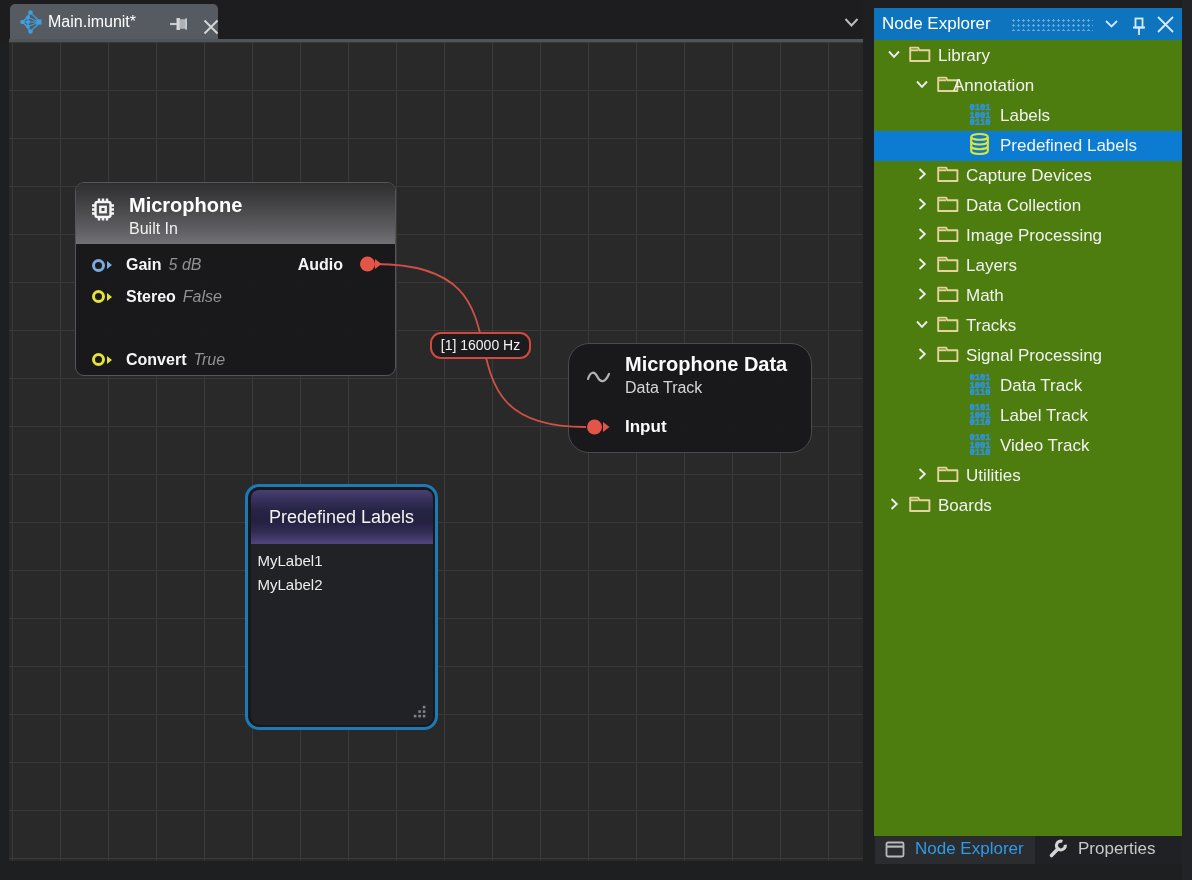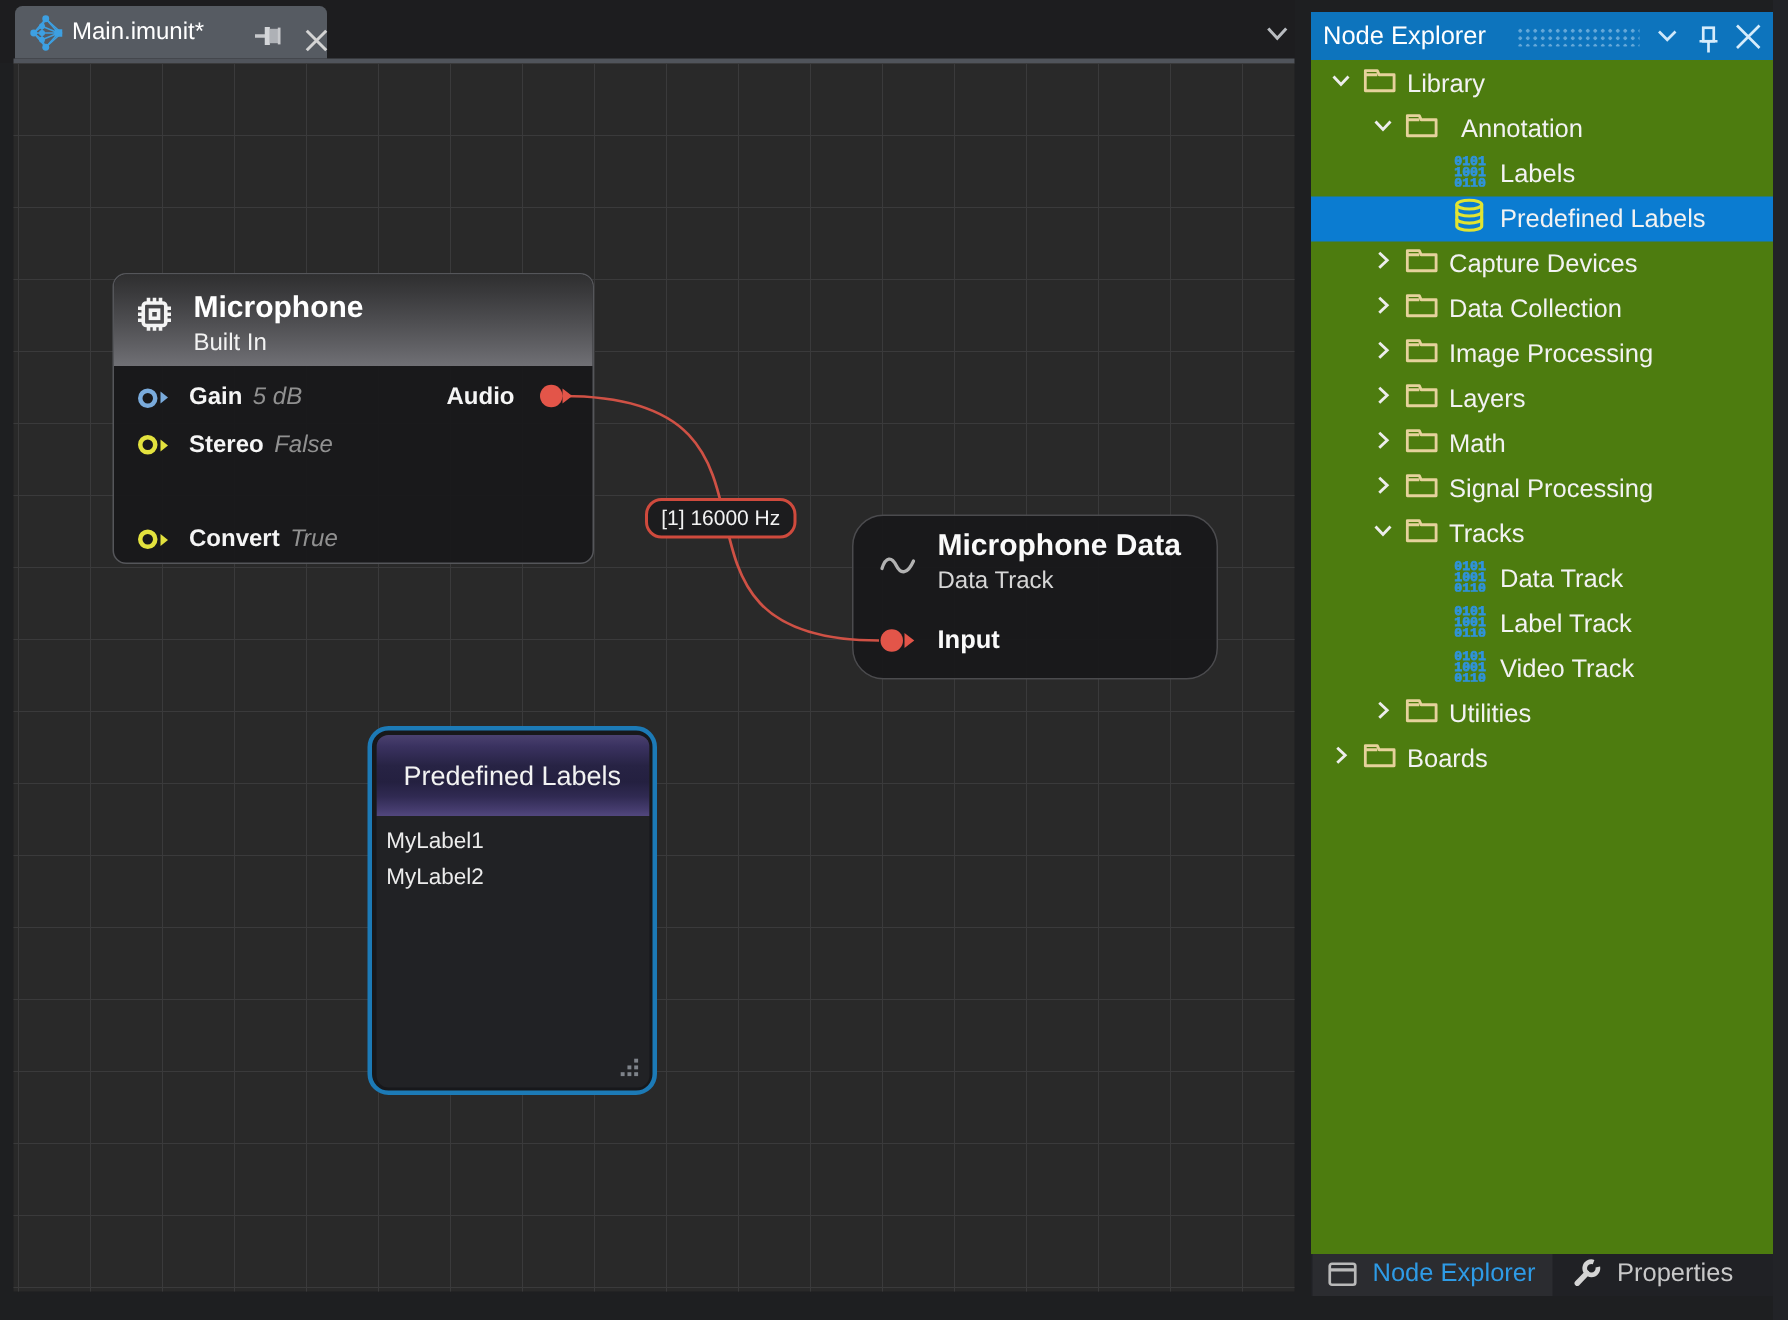--- a/index.html
+++ b/index.html
@@ -223,21 +223,21 @@
       <div class="trow">
         <span class="chev" style="left:41px;"><svg width="14" height="14" viewBox="0 0 14 14">
             <path d="M2,4.5 L7,9.8 L12,4.5" stroke="#ededed" stroke-width="1.9" fill="none"></path>
           </svg></span>
         <span class="ticon" style="left:63px;"><svg width="22" height="18" viewBox="0 0 22 18">
             <g stroke="#e6d29c" stroke-width="1.9" fill="none" stroke-linejoin="round">
               <path d="M1.2,16 L1.2,2.6 L9.2,2.6 L10.4,5.3 L20.4,5.3 L20.4,16 Z"></path>
               <path d="M1.2,5.3 L9.2,5.3"></path>
             </g>
           </svg></span>
-        <span class="ttxt" style="left:100px;">Annotation</span>
+        <span class="ttxt" style="left:79px;">Annotation</span>
       </div>
       <div class="trow">
         <span class="ticon" style="left:95px;"><svg width="23" height="22" viewBox="0 0 23 22">
             <g fill="#2f93dd" stroke="#2f93dd" stroke-width="0.5" font-family="Liberation Mono, monospace" font-size="8.8" font-weight="bold">
               <text x="0.5" y="7.2">0101</text>
               <text x="0.5" y="14.6">1001</text>
               <text x="0.5" y="22">0110</text>
             </g>
           </svg></span>
         <span class="ttxt" style="left:126px;">Labels</span>
@@ -309,41 +309,41 @@
         <span class="ticon" style="left:63px;"><svg width="22" height="18" viewBox="0 0 22 18">
             <g stroke="#e6d29c" stroke-width="1.9" fill="none" stroke-linejoin="round">
               <path d="M1.2,16 L1.2,2.6 L9.2,2.6 L10.4,5.3 L20.4,5.3 L20.4,16 Z"></path>
               <path d="M1.2,5.3 L9.2,5.3"></path>
             </g>
           </svg></span>
         <span class="ttxt" style="left:92px;">Math</span>
       </div>
       <div class="trow">
         <span class="chev" style="left:41px;"><svg width="14" height="14" viewBox="0 0 14 14">
+            <path d="M2,4.5 L7,9.8 L12,4.5" stroke="#ededed" stroke-width="1.9" fill="none"></path>
+          </svg></span>
+        <span class="ticon" style="left:63px;"><svg width="22" height="18" viewBox="0 0 22 18">
+            <g stroke="#e6d29c" stroke-width="1.9" fill="none" stroke-linejoin="round">
+              <path d="M1.2,16 L1.2,2.6 L9.2,2.6 L10.4,5.3 L20.4,5.3 L20.4,16 Z"></path>
+              <path d="M1.2,5.3 L9.2,5.3"></path>
+            </g>
+          </svg></span>
+        <span class="ttxt" style="left:92px;">Tracks</span>
+      </div>
+      <div class="trow">
+        <span class="chev" style="left:41px;"><svg width="14" height="14" viewBox="0 0 14 14">
             <path d="M4.5,2 L9.8,7 L4.5,12" stroke="#ededed" stroke-width="1.9" fill="none"></path>
           </svg></span>
         <span class="ticon" style="left:63px;"><svg width="22" height="18" viewBox="0 0 22 18">
             <g stroke="#e6d29c" stroke-width="1.9" fill="none" stroke-linejoin="round">
               <path d="M1.2,16 L1.2,2.6 L9.2,2.6 L10.4,5.3 L20.4,5.3 L20.4,16 Z"></path>
               <path d="M1.2,5.3 L9.2,5.3"></path>
             </g>
           </svg></span>
         <span class="ttxt" style="left:92px;">Signal Processing</span>
-      </div>
-      <div class="trow">
-        <span class="chev" style="left:41px;"><svg width="14" height="14" viewBox="0 0 14 14">
-            <path d="M2,4.5 L7,9.8 L12,4.5" stroke="#ededed" stroke-width="1.9" fill="none"></path>
-          </svg></span>
-        <span class="ticon" style="left:63px;"><svg width="22" height="18" viewBox="0 0 22 18">
-            <g stroke="#e6d29c" stroke-width="1.9" fill="none" stroke-linejoin="round">
-              <path d="M1.2,16 L1.2,2.6 L9.2,2.6 L10.4,5.3 L20.4,5.3 L20.4,16 Z"></path>
-              <path d="M1.2,5.3 L9.2,5.3"></path>
-            </g>
-          </svg></span>
-        <span class="ttxt" style="left:92px;">Tracks</span>
       </div>
       <div class="trow">
         <span class="ticon" style="left:95px;"><svg width="23" height="22" viewBox="0 0 23 22">
             <g fill="#2f93dd" stroke="#2f93dd" stroke-width="0.5" font-family="Liberation Mono, monospace" font-size="8.8" font-weight="bold">
               <text x="0.5" y="7.2">0101</text>
               <text x="0.5" y="14.6">1001</text>
               <text x="0.5" y="22">0110</text>
             </g>
           </svg></span>
         <span class="ttxt" style="left:126px;">Data Track</span>

